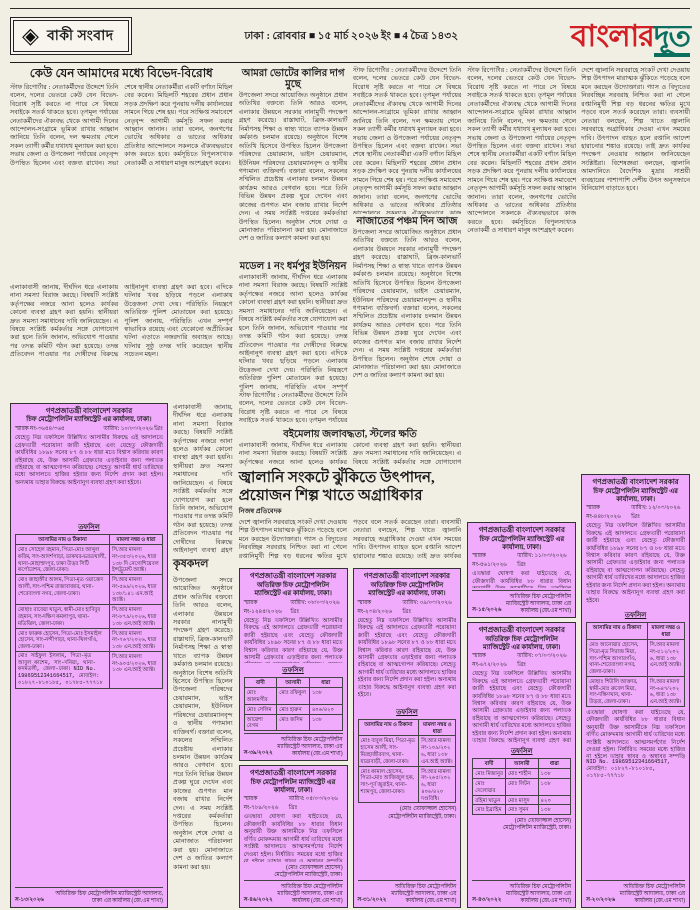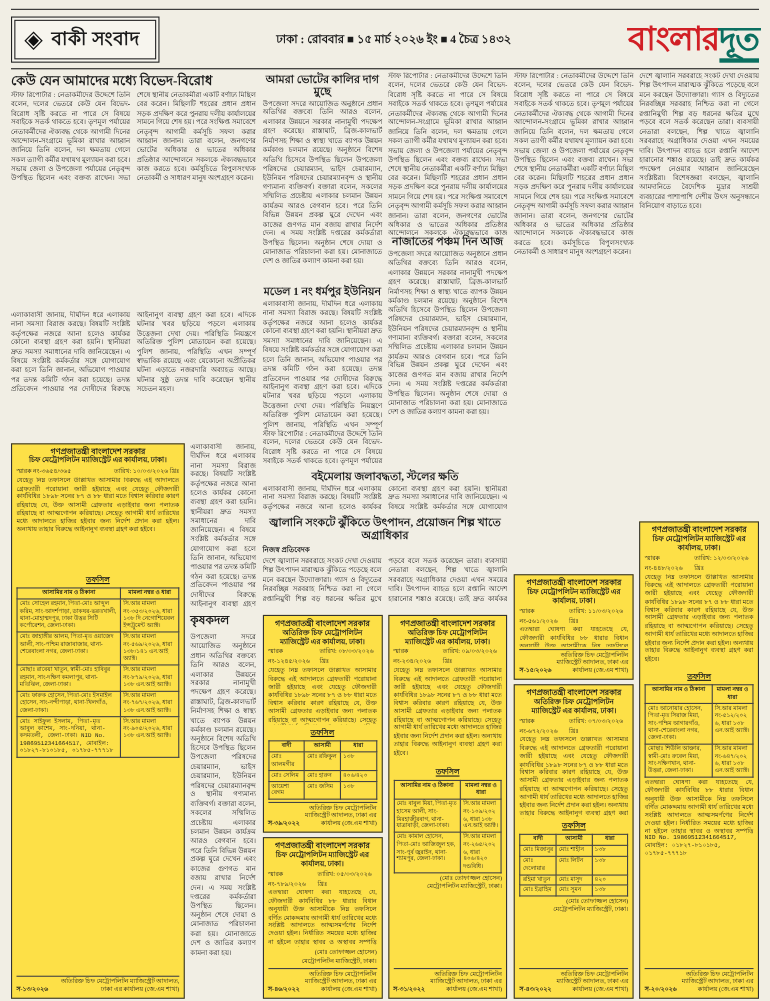--- a/index.html
+++ b/index.html
@@ -5,42 +5,42 @@
   html,body{margin:0;padding:0;background:#888;}
   .page{width:700px;height:910px;background:#f1eee4;margin:0 auto;position:relative;
         font-family:"Liberation Serif","DejaVu Serif",serif;color:#1b1b1b;overflow:hidden;
         box-sizing:border-box;}
   .toprule{border-top:1px solid #2a2a2a;margin:8px 10px 0;}
   
   .masthead{display:flex;align-items:center;justify-content:space-between;margin:6px 10px 0;height:42px;}
   .secbox-outer{border:1.4px solid #222;padding:2px;background:#f7f5ee;}
   .secbox{border:1px solid #222;display:flex;align-items:center;gap:8px;padding:3px 14px 3px 8px;}
   .diamond{font-size:22px;line-height:22px;color:#111;}
-  .sectitle{font-size:17px;font-weight:bold;letter-spacing:.5px;}
+  .sectitle{font-size:14px;font-weight:bold;letter-spacing:.5px;}
   .dateline{font-size:10.5px;font-weight:bold;text-align:center;flex:1;}
   .logo{font-weight:bold;font-size:30px;line-height:30px;white-space:nowrap;letter-spacing:-1px;}
   .logo .w1{color:#d11f25;}
   .logo .w2{color:#0b6f60;border-bottom:4px solid #0b6f60;padding-bottom:1px;}
   .mastrule{border-top:1.6px solid #1c1c1c;margin:5px 10px 3px;}
   
   .sheet{display:flex;gap:6px;margin:2px 10px 0;height:842px;}
   .group{flex:1 1 0;min-width:0;display:flex;flex-direction:column;}
   .subrow{display:flex;gap:5px;}
   .subcol{flex:1 1 0;min-width:0;display:flex;flex-direction:column;}
-  .h-xl{font-size:10px;font-weight:bold;text-align:center;line-height:1.15;margin:1px 0 2px;}
-  .h-lg{font-size:12px;font-weight:bold;line-height:1.15;margin:1px 0 2px;}
+  .h-xl{font-size:15px;font-weight:bold;line-height:1.15;margin:1px 0 2px;}
+  .h-lg{font-size:12px;font-weight:bold;text-align:center;line-height:1.15;margin:1px 0 2px;}
   .h-md{font-size:10px;font-weight:bold;text-align:center;line-height:1.1;margin:1px 0 2px;}
   .h-sm{font-size:8px;font-weight:bold;text-align:center;margin:1px 0;}
   .byline{font-size:6.5px;font-weight:bold;text-align:left;margin:0 0 1px;}
   .np{font-size:6.3px;line-height:1.34;text-align:justify;overflow:hidden;color:#222;
       word-break:break-word;}
   .c2{column-count:2;column-gap:6px;}
   .gap{height:4px;flex:0 0 auto;}
   
-  .notice{border:1.3px solid #333;background:#fde047;padding:3px 4px;box-sizing:border-box;
+  .notice{border:1.3px solid #333;background:#f0abfc;padding:3px 4px;box-sizing:border-box;
           overflow:hidden;display:flex;flex-direction:column;}
   .n-govt{font-size:7.2px;font-weight:bold;text-align:center;line-height:1.2;}
   .n-office{font-size:6.6px;font-weight:bold;text-align:center;line-height:1.2;}
   .n-memo{display:flex;justify-content:space-between;font-size:5.6px;margin:1px 0;}
   .n-para{font-size:5.7px;line-height:1.3;text-align:justify;overflow:hidden;}
   .n-tafsil{font-size:6.8px;font-weight:bold;text-align:center;text-decoration:underline;margin:1px 0;}
   table.ntab{width:100%;border-collapse:collapse;table-layout:fixed;}
   table.ntab th,table.ntab td{border:1px solid #444;font-size:5.3px;line-height:1.28;
       padding:1px 2px;vertical-align:top;text-align:left;word-break:break-word;}
   table.ntab th{font-weight:bold;text-align:center;}

